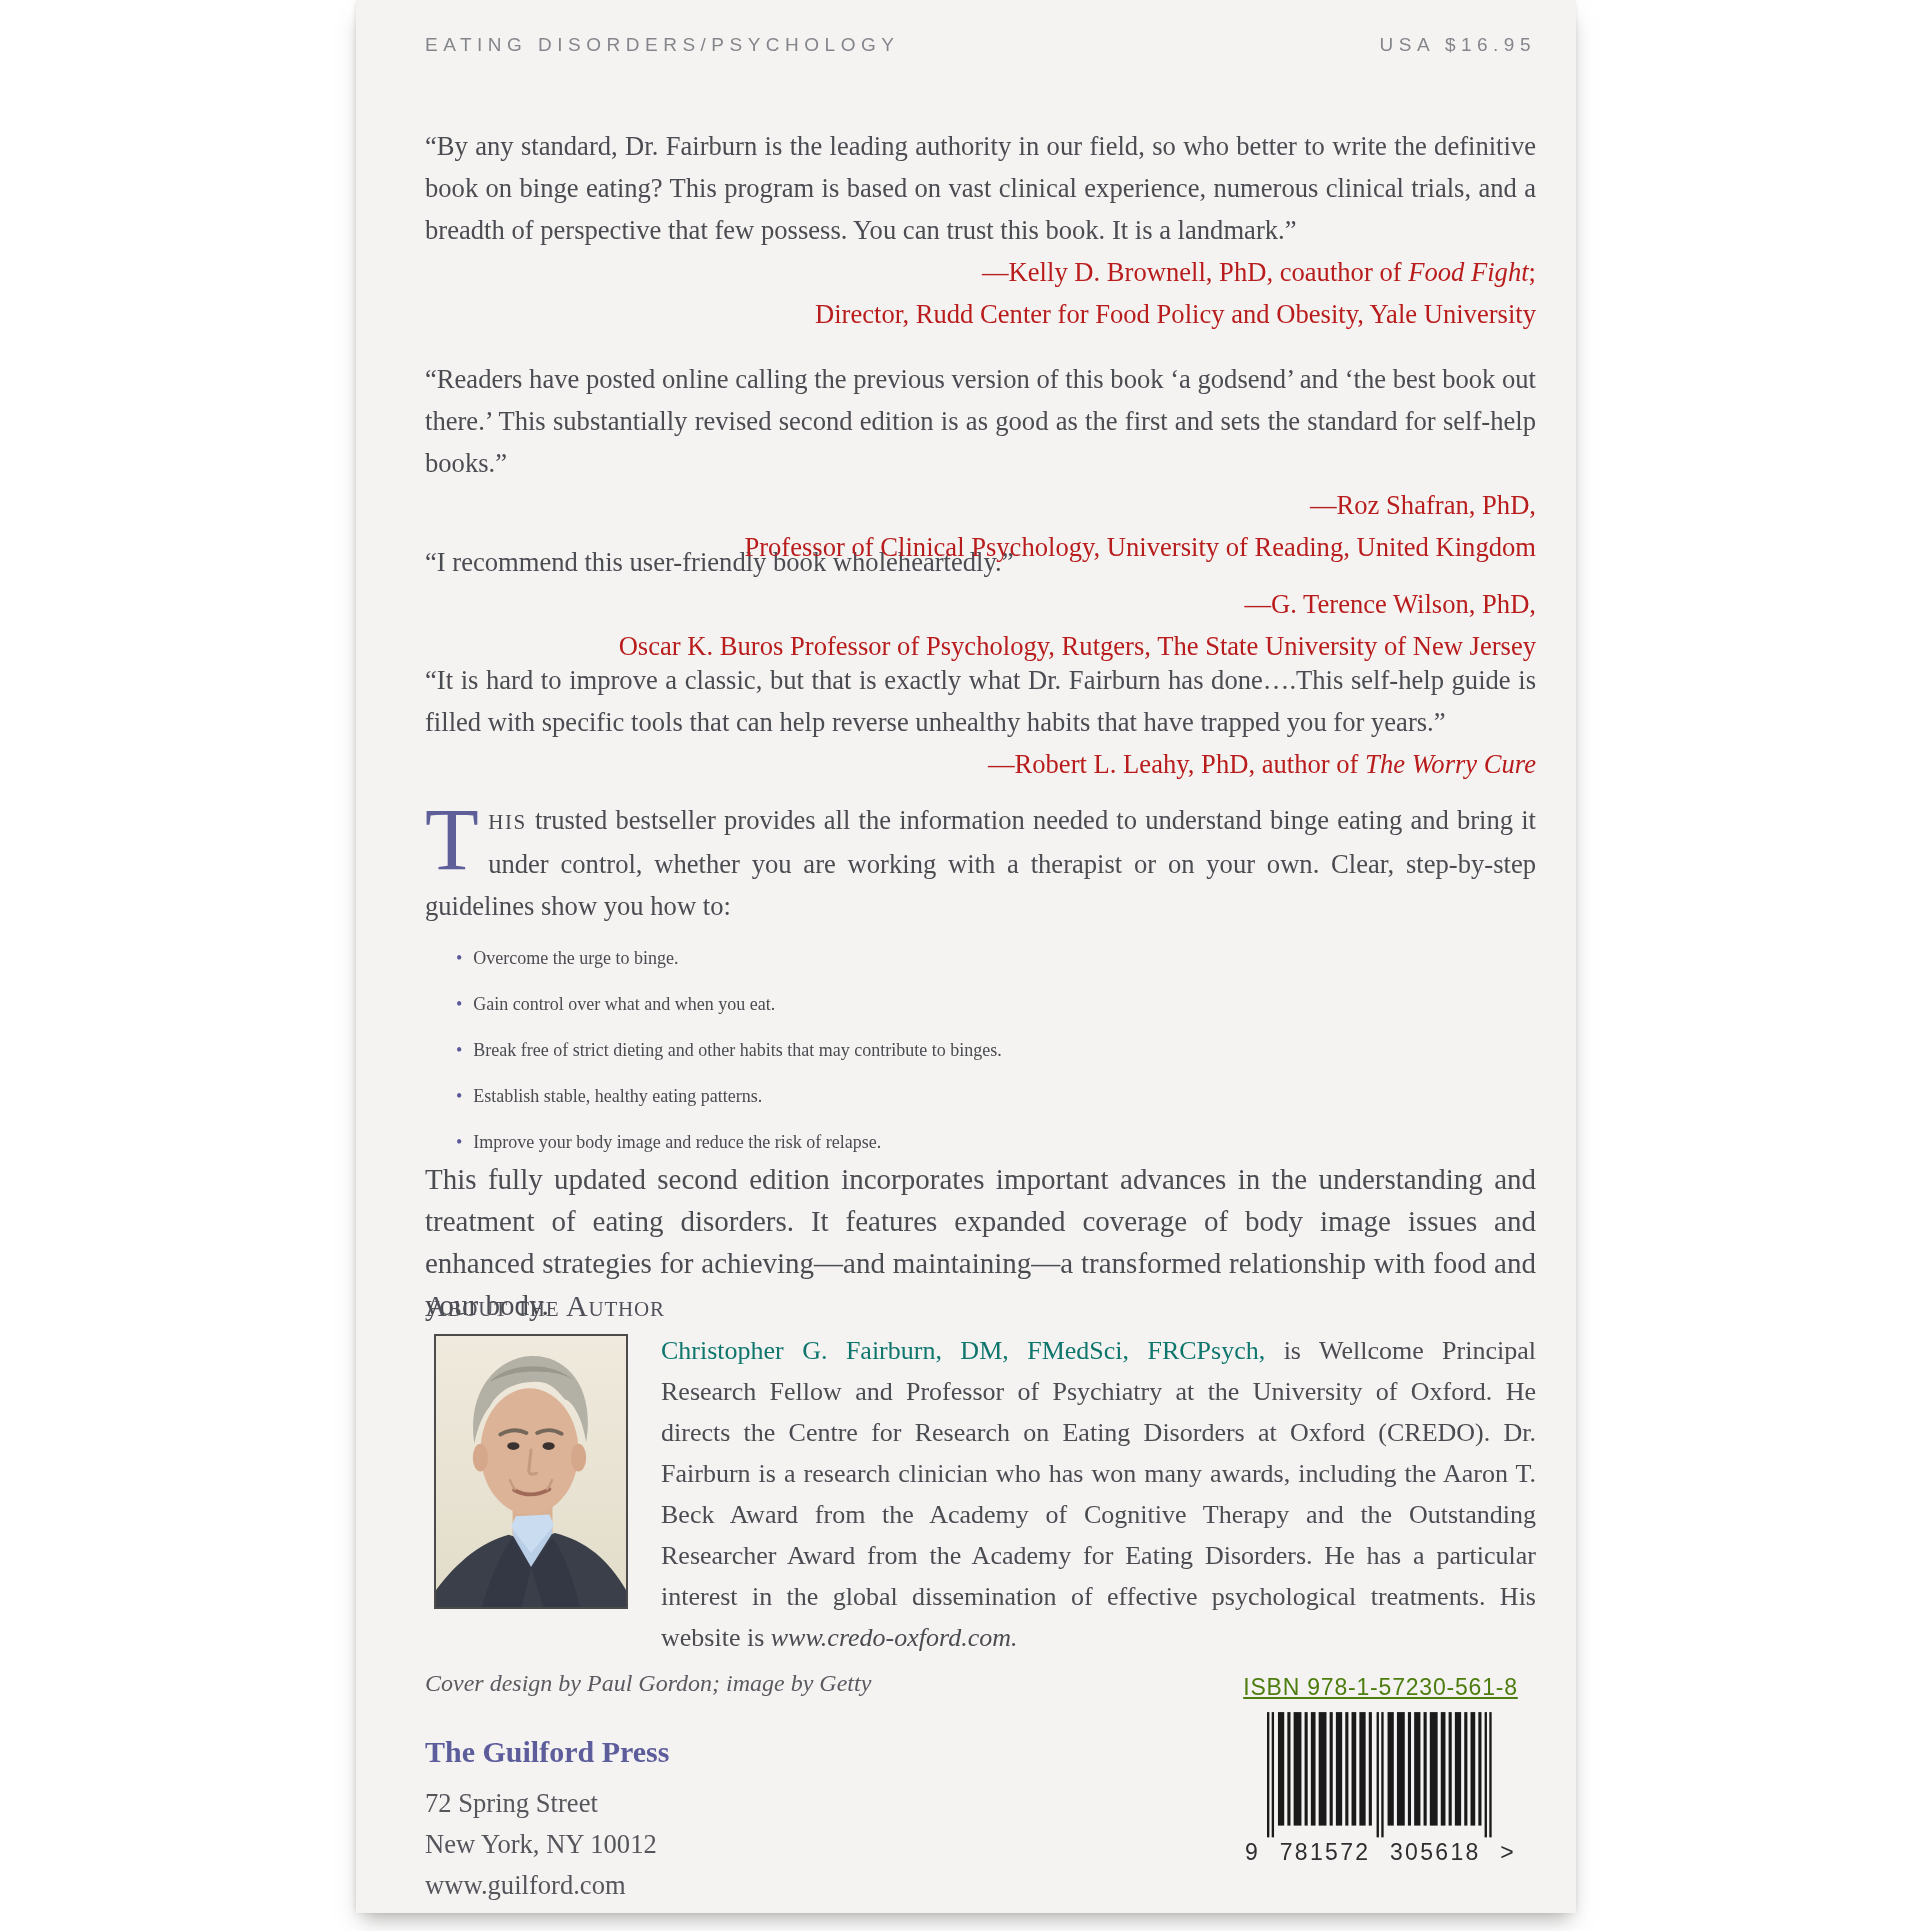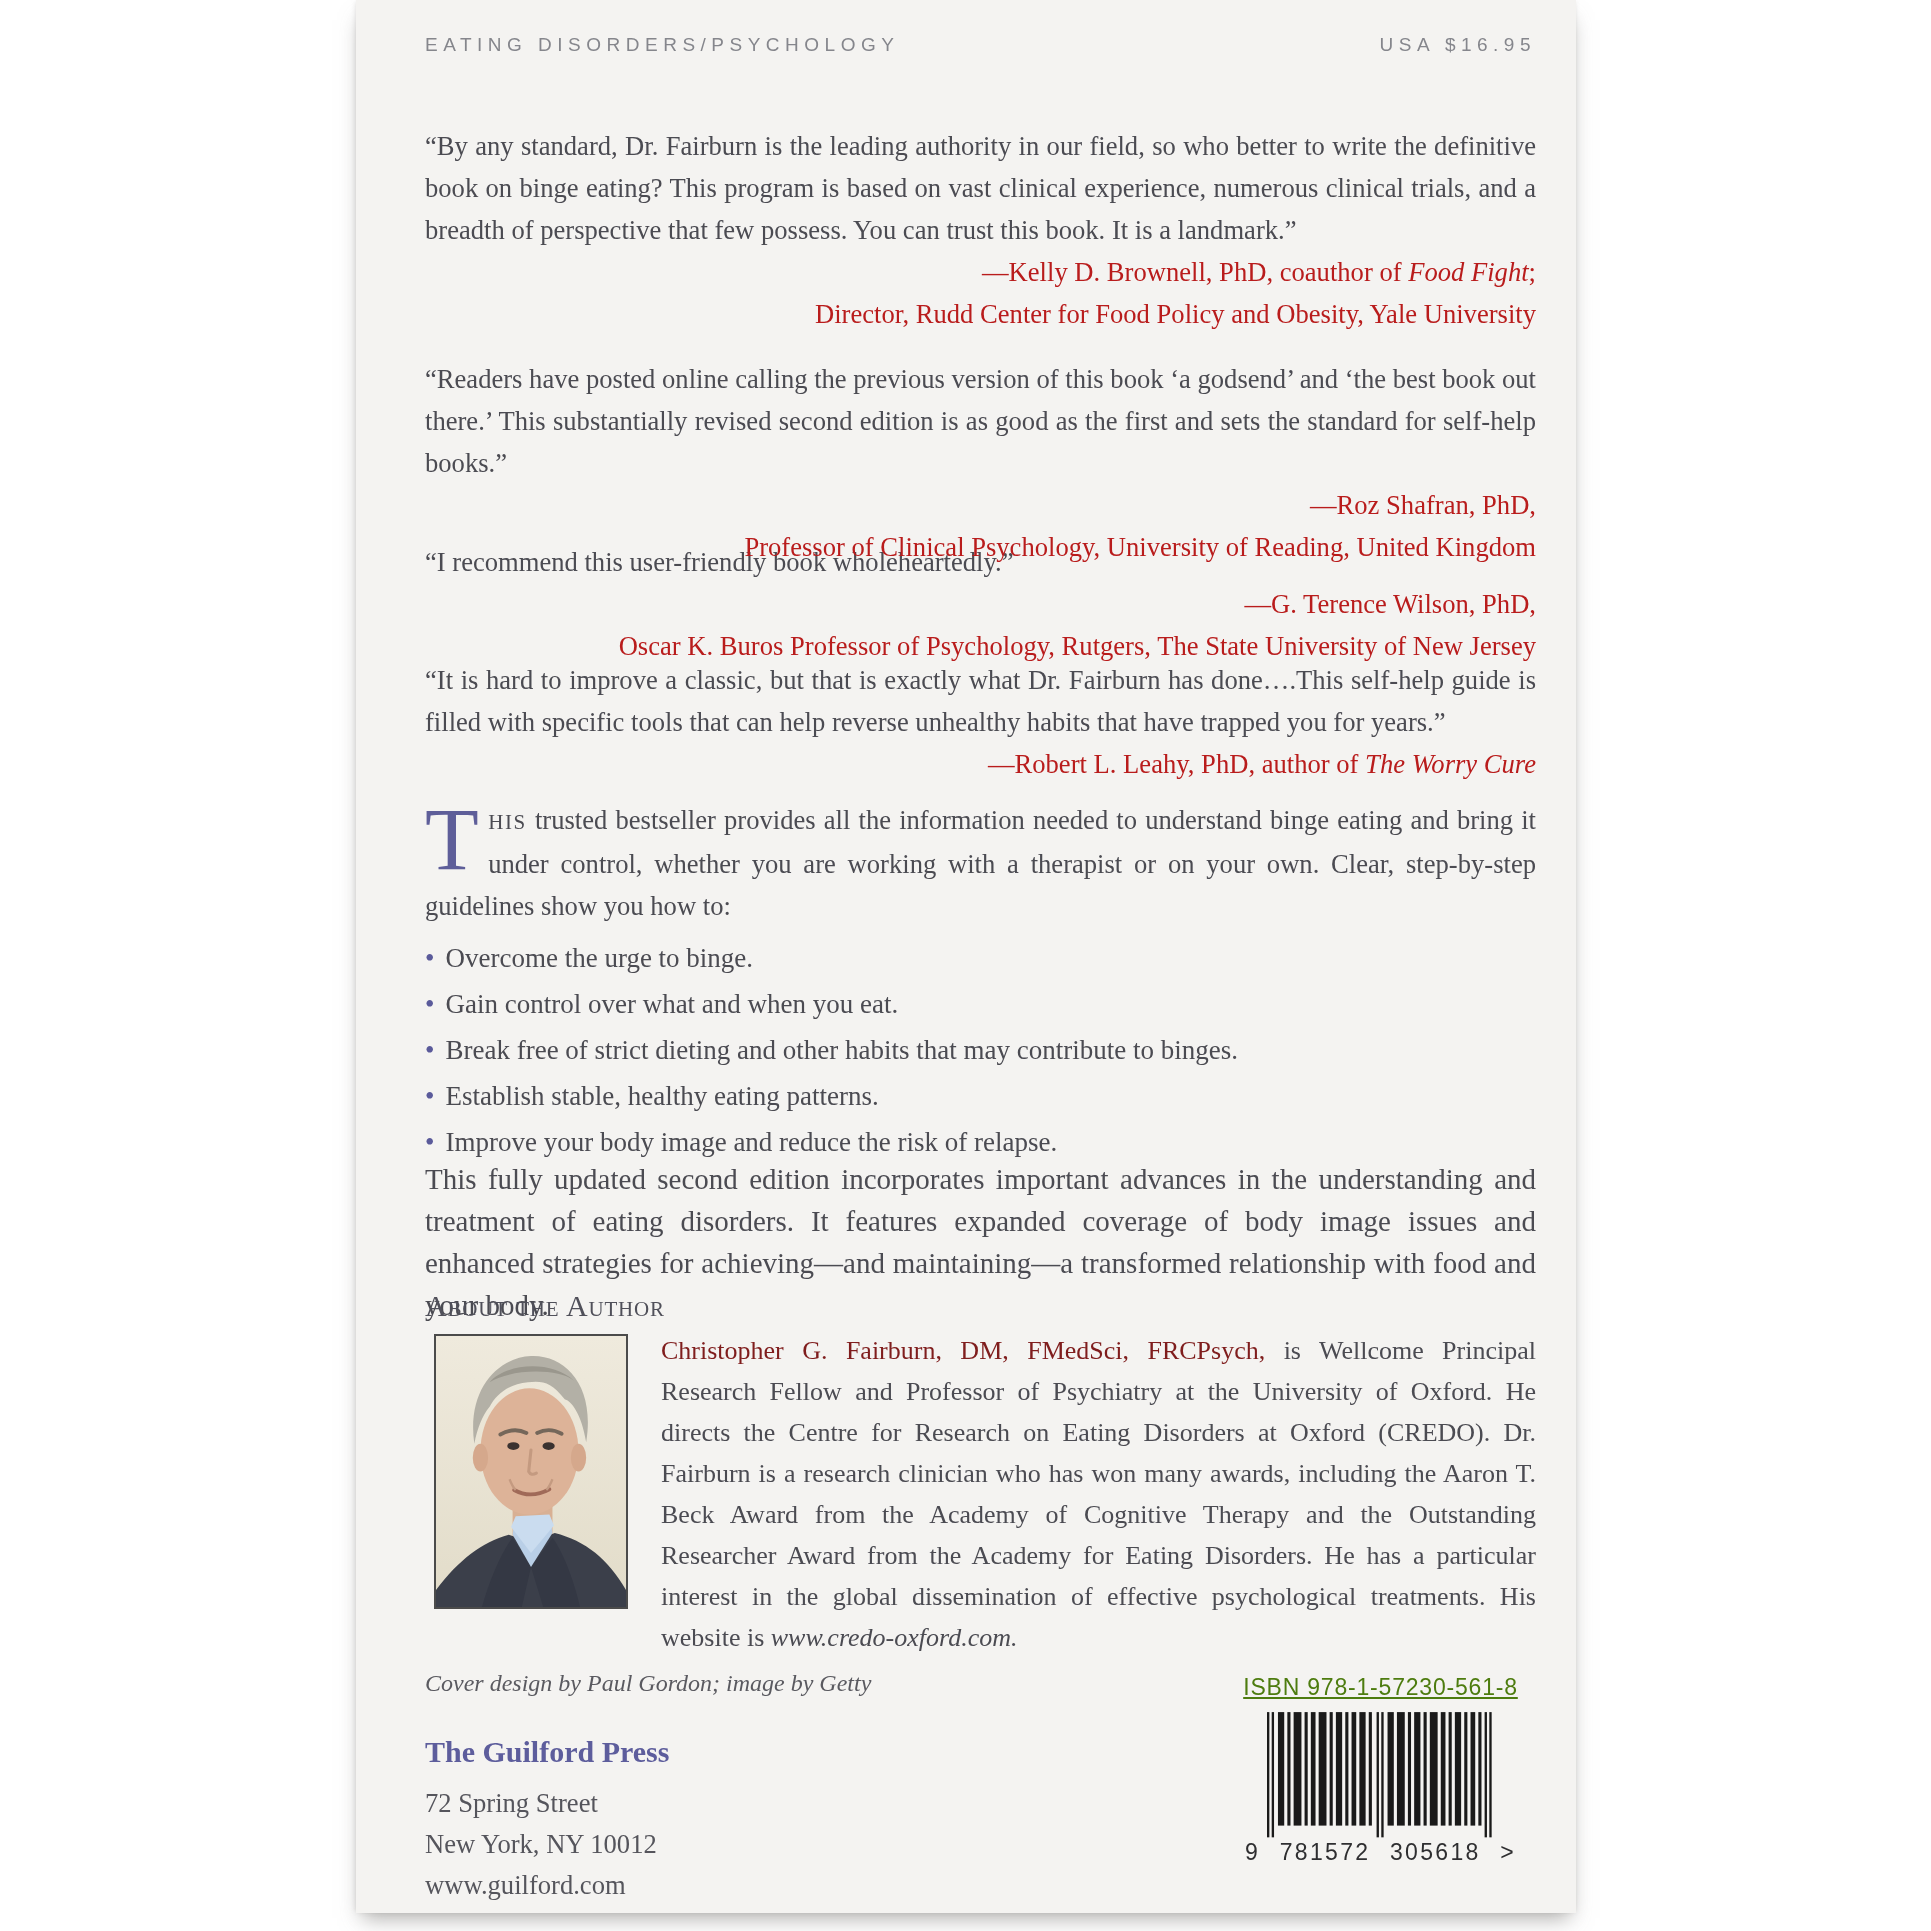--- a/index.html
+++ b/index.html
@@ -29,39 +29,39 @@
 
   .intro { top:799px; font-size:26.6px; line-height:42px; color:#4b4b52; text-align:justify; }
   .dropcap {
     float:left; font-size:88px; line-height:70px; color:#5e5e99;
     margin:6.3px 9.4px 0 0;
   }
   .lead-caps { font-size:21px; letter-spacing:1.6px; }
 
   .bullets { top:939px; }
   .bullets ul { list-style:none; margin:0; padding:0; }
-  .bullets li { font-size:27px; line-height:39px; margin-bottom:7px; color:#4b4b52; }
+  .bullets li { font-size:18px; line-height:39px; margin-bottom:7px; color:#4b4b52;margin-left:31px; }
   .bullet { color:#5a5a9a; margin-right:11px; }
 
   .closing { top:1158px; font-size:29px; line-height:42px; color:#4b4b52; text-align:justify; }
 
   .about-heading {
     top:1289px; font-variant:small-caps; font-size:30px; letter-spacing:0.8px;
     color:#50505a;
   }
   .photo-frame {
     position:absolute; left:78px; top:1334px; width:194px; height:275px;
     border:2.3px solid #4b4b4b; background:#ece7d9; box-sizing:border-box;
   }
   .photo-frame svg { display:block; width:100%; height:100%; }
   .bio {
     position:absolute; left:305px; top:1330px; width:875px;
     font-size:26px; line-height:41px; color:#4b4b52; text-align:justify;
   }
-  .bio-name { color:#7f1d1d; }
+  .bio-name { color:#0f766e; }
   .bio-site { font-style:italic; }
 
   .credits { top:1670px; font-style:italic; font-size:24px; color:#5a5a60; }
 
   .publisher { top:1735px; }
   .publisher-name { font-size:30px; color:#5d5d9c; font-weight:600; margin:0 0 14px 0; }
   .publisher-line { font-size:26.6px; line-height:41px; color:#55555c; margin:0; }
 
   .isbn-block {
     position:absolute; left:837px; top:1674px; width:375px; text-align:center;

